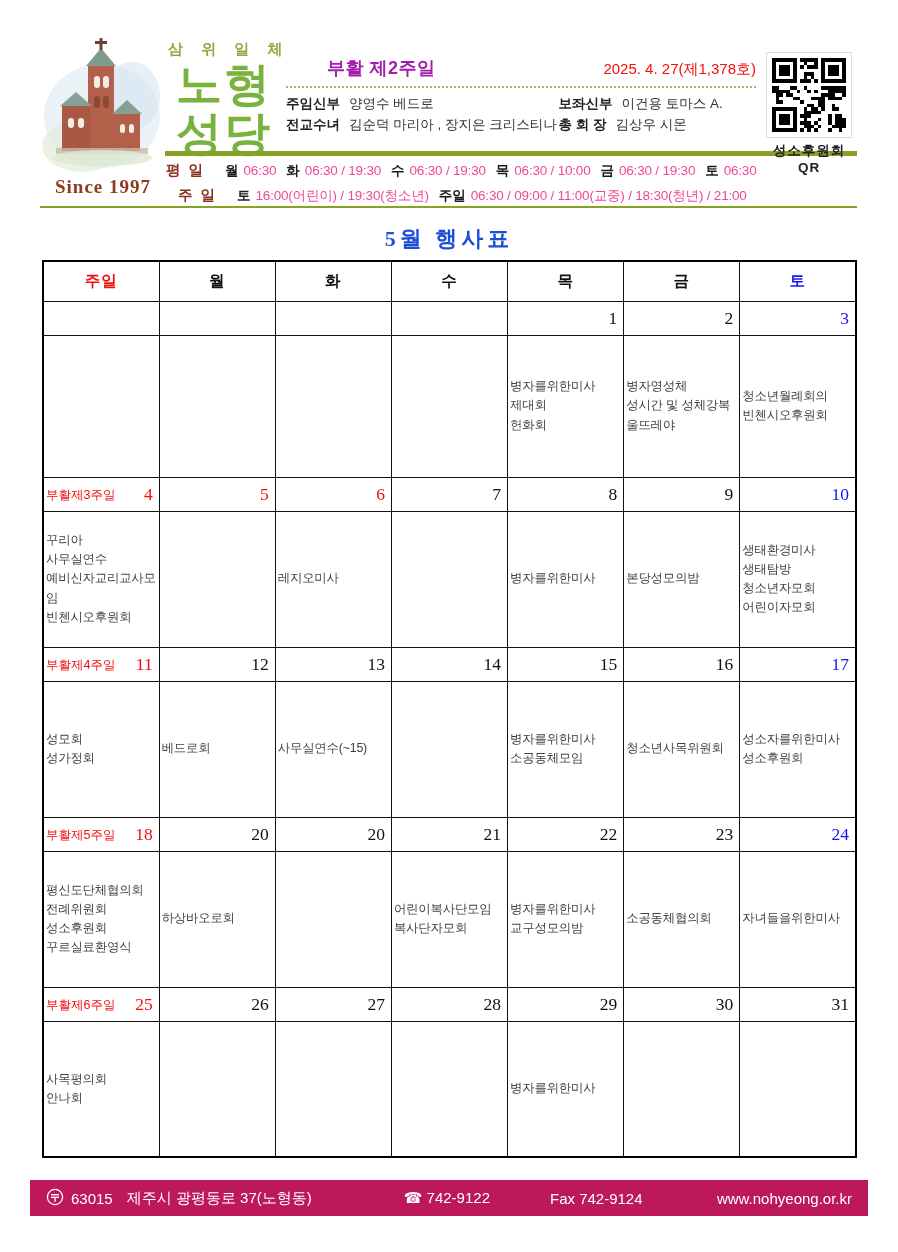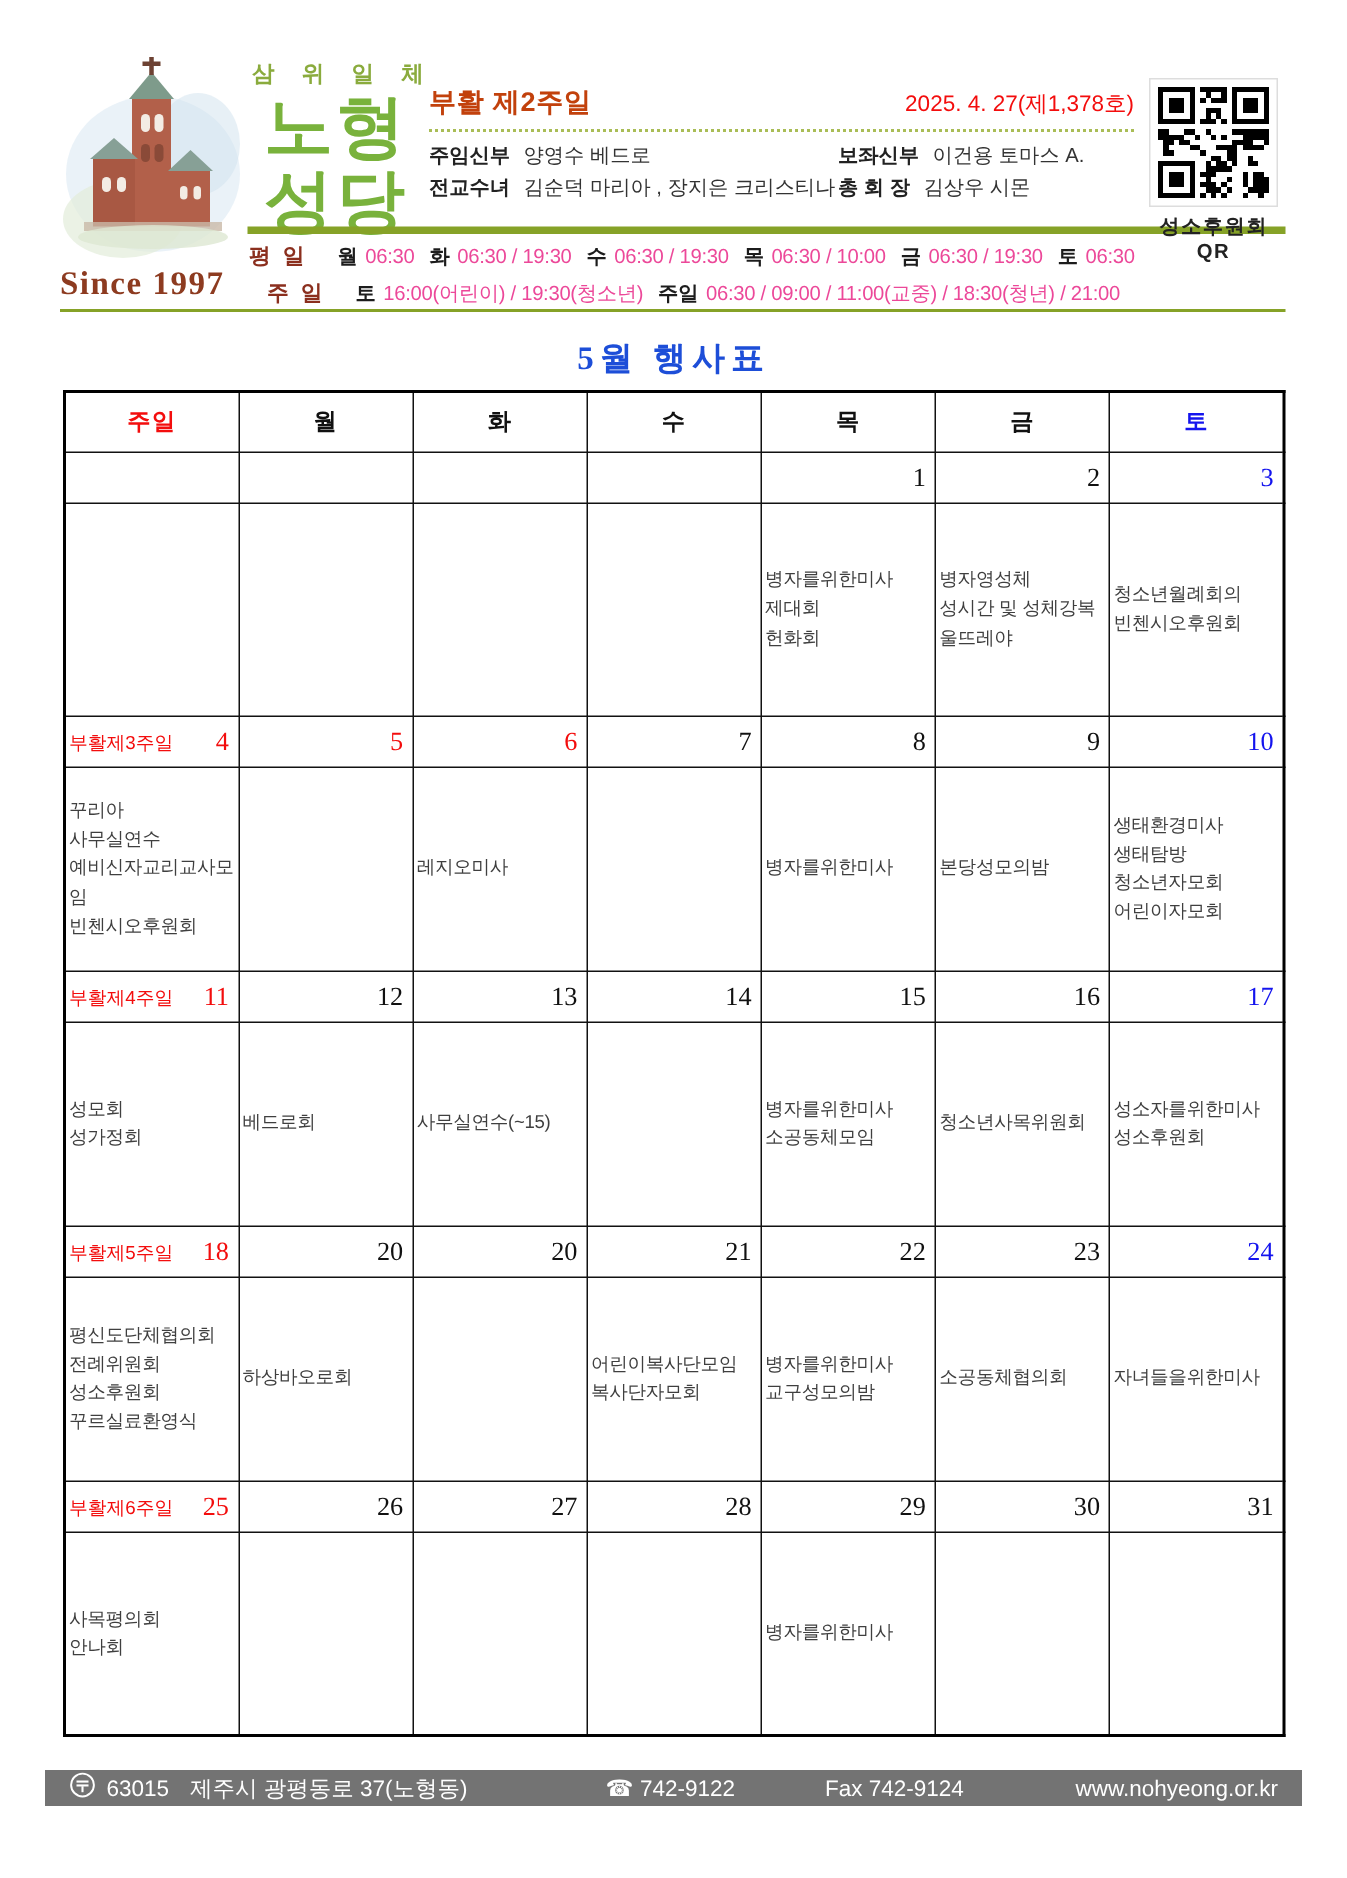--- a/index.html
+++ b/index.html
@@ -2,32 +2,32 @@
 <html><head>
 <meta charset="utf-8">
 <style>
   * { margin:0; padding:0; box-sizing:border-box; }
   html,body { background:#fff; }
   body { font-family:"Liberation Sans","DejaVu Sans",sans-serif; }
   .page { position:relative; width:898px; height:1252px; background:#fff; overflow:hidden; }
 
   
   .church-art { position:absolute; left:42px; top:36px; width:122px; height:140px; }
-  .since { position:absolute; left:40px; top:176px; width:126px; 
+  .since { position:absolute; left:40px; top:176px; width:126px; text-align:center;
            font-family:"Liberation Serif","DejaVu Serif",serif; font-weight:bold;
-           font-size:22px; color:#8d3b20; letter-spacing:1px; }
+           font-size:19px; color:#8d3b20; letter-spacing:1px; }
 
   .logo-block { position:absolute; left:168px; top:40px; width:112px; text-align:center; }
   .trinity { font-size:15px; font-weight:bold; color:#8aab3d; letter-spacing:7px; white-space:nowrap; }
   .logo-line { font-size:46px; font-weight:900; color:#79b23c; line-height:1.02;
                letter-spacing:2px; margin-top:2px; }
 
   .info-block { position:absolute; left:286px; top:56px; width:470px; }
   .title-row { display:flex; justify-content:space-between; align-items:baseline; }
-  .bulletin-title { color:#c2410c; font-weight:bold; font-size:18px; letter-spacing:0.5px; }
+  .bulletin-title { color:#a21caf; font-weight:bold; font-size:18px; letter-spacing:0.5px;margin-left:41px; }
   .issue { color:#f30d0d; font-size:15px; }
   .dotted { border-bottom:2px dotted #a9bd56; margin:6px 0 7px 0; height:1px; }
   .staff-row { display:flex; margin-top:3px; font-size:13.5px; }
   .staff-left { width:58%; display:flex; }
   .staff-right { width:42%; display:flex; }
   .role { font-weight:bold; color:#222; white-space:nowrap; margin-right:9px; }
   .name { color:#333; white-space:nowrap; }
 
   .green-bar { position:absolute; left:165px; top:151px; width:692px; height:5px; background:#86a227; }
   .thin-line { position:absolute; left:40px; top:206px; width:817px; height:0;
@@ -63,22 +63,22 @@
   td.date-cell.c-red { color:#f30d0d; }
   td.date-cell.c-blue { color:#1414ee; }
 
   td.event-cell { vertical-align:middle; text-align:left; padding:2px 1px 2px 2px;
                   font-size:12.4px; line-height:1.55; color:#3f3f3f; white-space:pre-line;
                   letter-spacing:-0.2px; overflow:hidden; }
   tr.ev-tall td { height:142px; }
   tr.ev-norm td { height:136px; }
 
   
-  .footer-bar { position:absolute; left:30px; top:1180px; width:838px; height:24px;
-                background:#737373; color:#fff; display:flex; align-items:center;
+  .footer-bar { position:absolute; left:30px; top:1180px; width:838px; height:36px;
+                background:#be185d; color:#fff; display:flex; align-items:center;
                 font-size:15px; padding:0 16px; }
   .footer-bar .f-addr { display:flex; align-items:center; }
   .footer-bar .f-item { white-space:nowrap; }
   .f-sp1 { width:92px; } .f-sp2 { width:60px; } .f-spacer { flex:1; }
   .postal-icon { display:inline-block; margin-right:7px; }
 </style>
 </head>
 <body>
 
 <div class="page">

